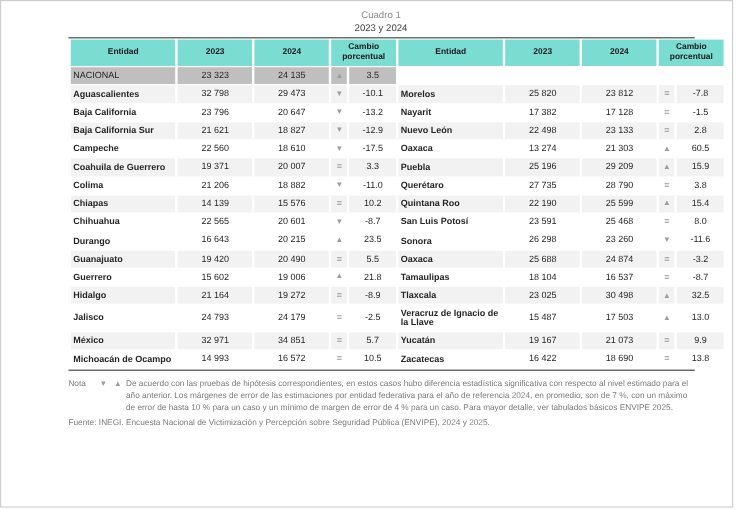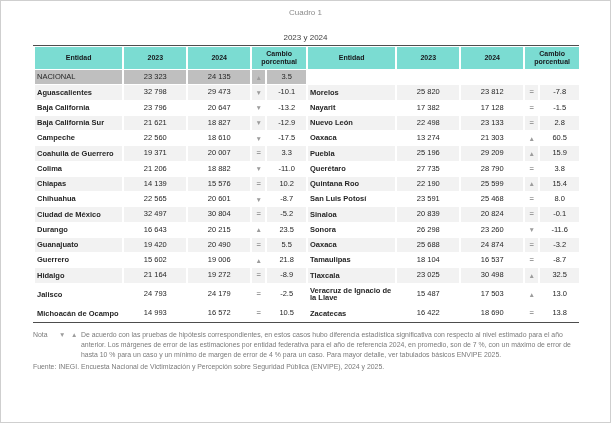--- a/index.html
+++ b/index.html
@@ -1,24 +1,24 @@
 <!DOCTYPE html>
 <html style="--teal: #7BDCD2; --national: #BFBFBF; --stripe: #F2F2F2; --title: #1F4E79; --trend: #9C9C9C; --note: #7A7A7A; --rule: #4D4D4D;"><head>
 <meta charset="utf-8">
 <style>
   :root{
     --teal:#7BDCD2; --national:#BFBFBF; --stripe:#F2F2F2; --title:#1F4E79;
     --trend:#9C9C9C; --note:#7A7A7A; --rule:#4D4D4D;
   }
   html,body{margin:0;padding:0;background:#fff;}
   body{width:613px;height:425px;font-family:"Liberation Sans",sans-serif;}
-  .page{position:relative;width:611px;height:423px;background:#fff;border:1px solid #cfcfcf;box-sizing:border-box;overflow:hidden;}
+  .page{position:relative;width:611px;height:423px;background:#fff;border:1px solid #cfcfcf;box-sizing:border-box;overflow:hidden;padding-left:24px;}
   .kicker{margin-top:7px;text-align:center;font-size:8px;color:#8a8a8a;}
   .title{margin-top:2px;text-align:center;font-size:9.3px;font-weight:bold;color:var(--title);}
-  .subtitle{margin-top:16px;text-align:center;font-size:8px;color:#3f3f3f;}
+  .subtitle{margin-top:2px;text-align:center;font-size:8px;color:#3f3f3f;}
   .table-wrap{margin:3px 31px 0 32px;border-top:1px solid var(--rule);border-bottom:1px solid var(--rule);}
   table{width:548px;table-layout:fixed;border-collapse:separate;border-spacing:2px 1px;font-size:7.5px;color:#262626;}
   col.c-ent{width:86px;} col.c-num{width:61px;} col.c-tr{width:13px;} col.c-val{width:38px;}
   thead th{background:var(--teal);color:#17181c;font-weight:bold;font-size:7px;line-height:1.15;text-align:center;vertical-align:middle;padding:3px 1px;height:14px;}
   tbody td{padding:3px 2px;line-height:1.1;vertical-align:middle;background:#fff;}
   tbody tr.stripe td{background:var(--stripe);}
   tbody tr.national td.l{background:var(--national);}
   tbody tr.national td{font-weight:normal;}
   tbody tr.national td.r{background:#fff;}
   td.ent{font-weight:bold;text-align:left;line-height:1.05;padding-left:2px;}
@@ -169,32 +169,20 @@
             <td class="num l">22 565</td>
             <td class="num l">20 601</td>
             <td class="trend trend-down l">▼</td>
             <td class="chgv l">-8.7</td>
             <td class="ent r">San Luis Potosí</td>
             <td class="num r">23 591</td>
             <td class="num r">25 468</td>
             <td class="trend trend-eq r">=</td>
             <td class="chgv r">8.0</td>
           </tr>
-          <tr class="stripe">
-            <td class="ent l">Ciudad de México</td>
-            <td class="num l">32 497</td>
-            <td class="num l">30 804</td>
-            <td class="trend trend-eq l">=</td>
-            <td class="chgv l">-5.2</td>
-            <td class="ent r">Sinaloa</td>
-            <td class="num r">20 839</td>
-            <td class="num r">20 824</td>
-            <td class="trend trend-eq r">=</td>
-            <td class="chgv r">-0.1</td>
-          </tr>
           <tr>
             <td class="ent l">Durango</td>
             <td class="num l">16 643</td>
             <td class="num l">20 215</td>
             <td class="trend trend-up l">▲</td>
             <td class="chgv l">23.5</td>
             <td class="ent r">Sonora</td>
             <td class="num r">26 298</td>
             <td class="num r">23 260</td>
             <td class="trend trend-down r">▼</td>
@@ -241,20 +229,32 @@
             <td class="num l">24 793</td>
             <td class="num l">24 179</td>
             <td class="trend trend-eq l">=</td>
             <td class="chgv l">-2.5</td>
             <td class="ent r">Veracruz de Ignacio de la Llave</td>
             <td class="num r">15 487</td>
             <td class="num r">17 503</td>
             <td class="trend trend-up r">▲</td>
             <td class="chgv r">13.0</td>
           </tr>
+          <tr class="stripe">
+            <td class="ent l">México</td>
+            <td class="num l">32 971</td>
+            <td class="num l">34 851</td>
+            <td class="trend trend-eq l">=</td>
+            <td class="chgv l">5.7</td>
+            <td class="ent r">Yucatán</td>
+            <td class="num r">19 167</td>
+            <td class="num r">21 073</td>
+            <td class="trend trend-eq r">=</td>
+            <td class="chgv r">9.9</td>
+          </tr>
           <tr>
             <td class="ent l">Michoacán de Ocampo</td>
             <td class="num l">14 993</td>
             <td class="num l">16 572</td>
             <td class="trend trend-eq l">=</td>
             <td class="chgv l">10.5</td>
             <td class="ent r">Zacatecas</td>
             <td class="num r">16 422</td>
             <td class="num r">18 690</td>
             <td class="trend trend-eq r">=</td>

